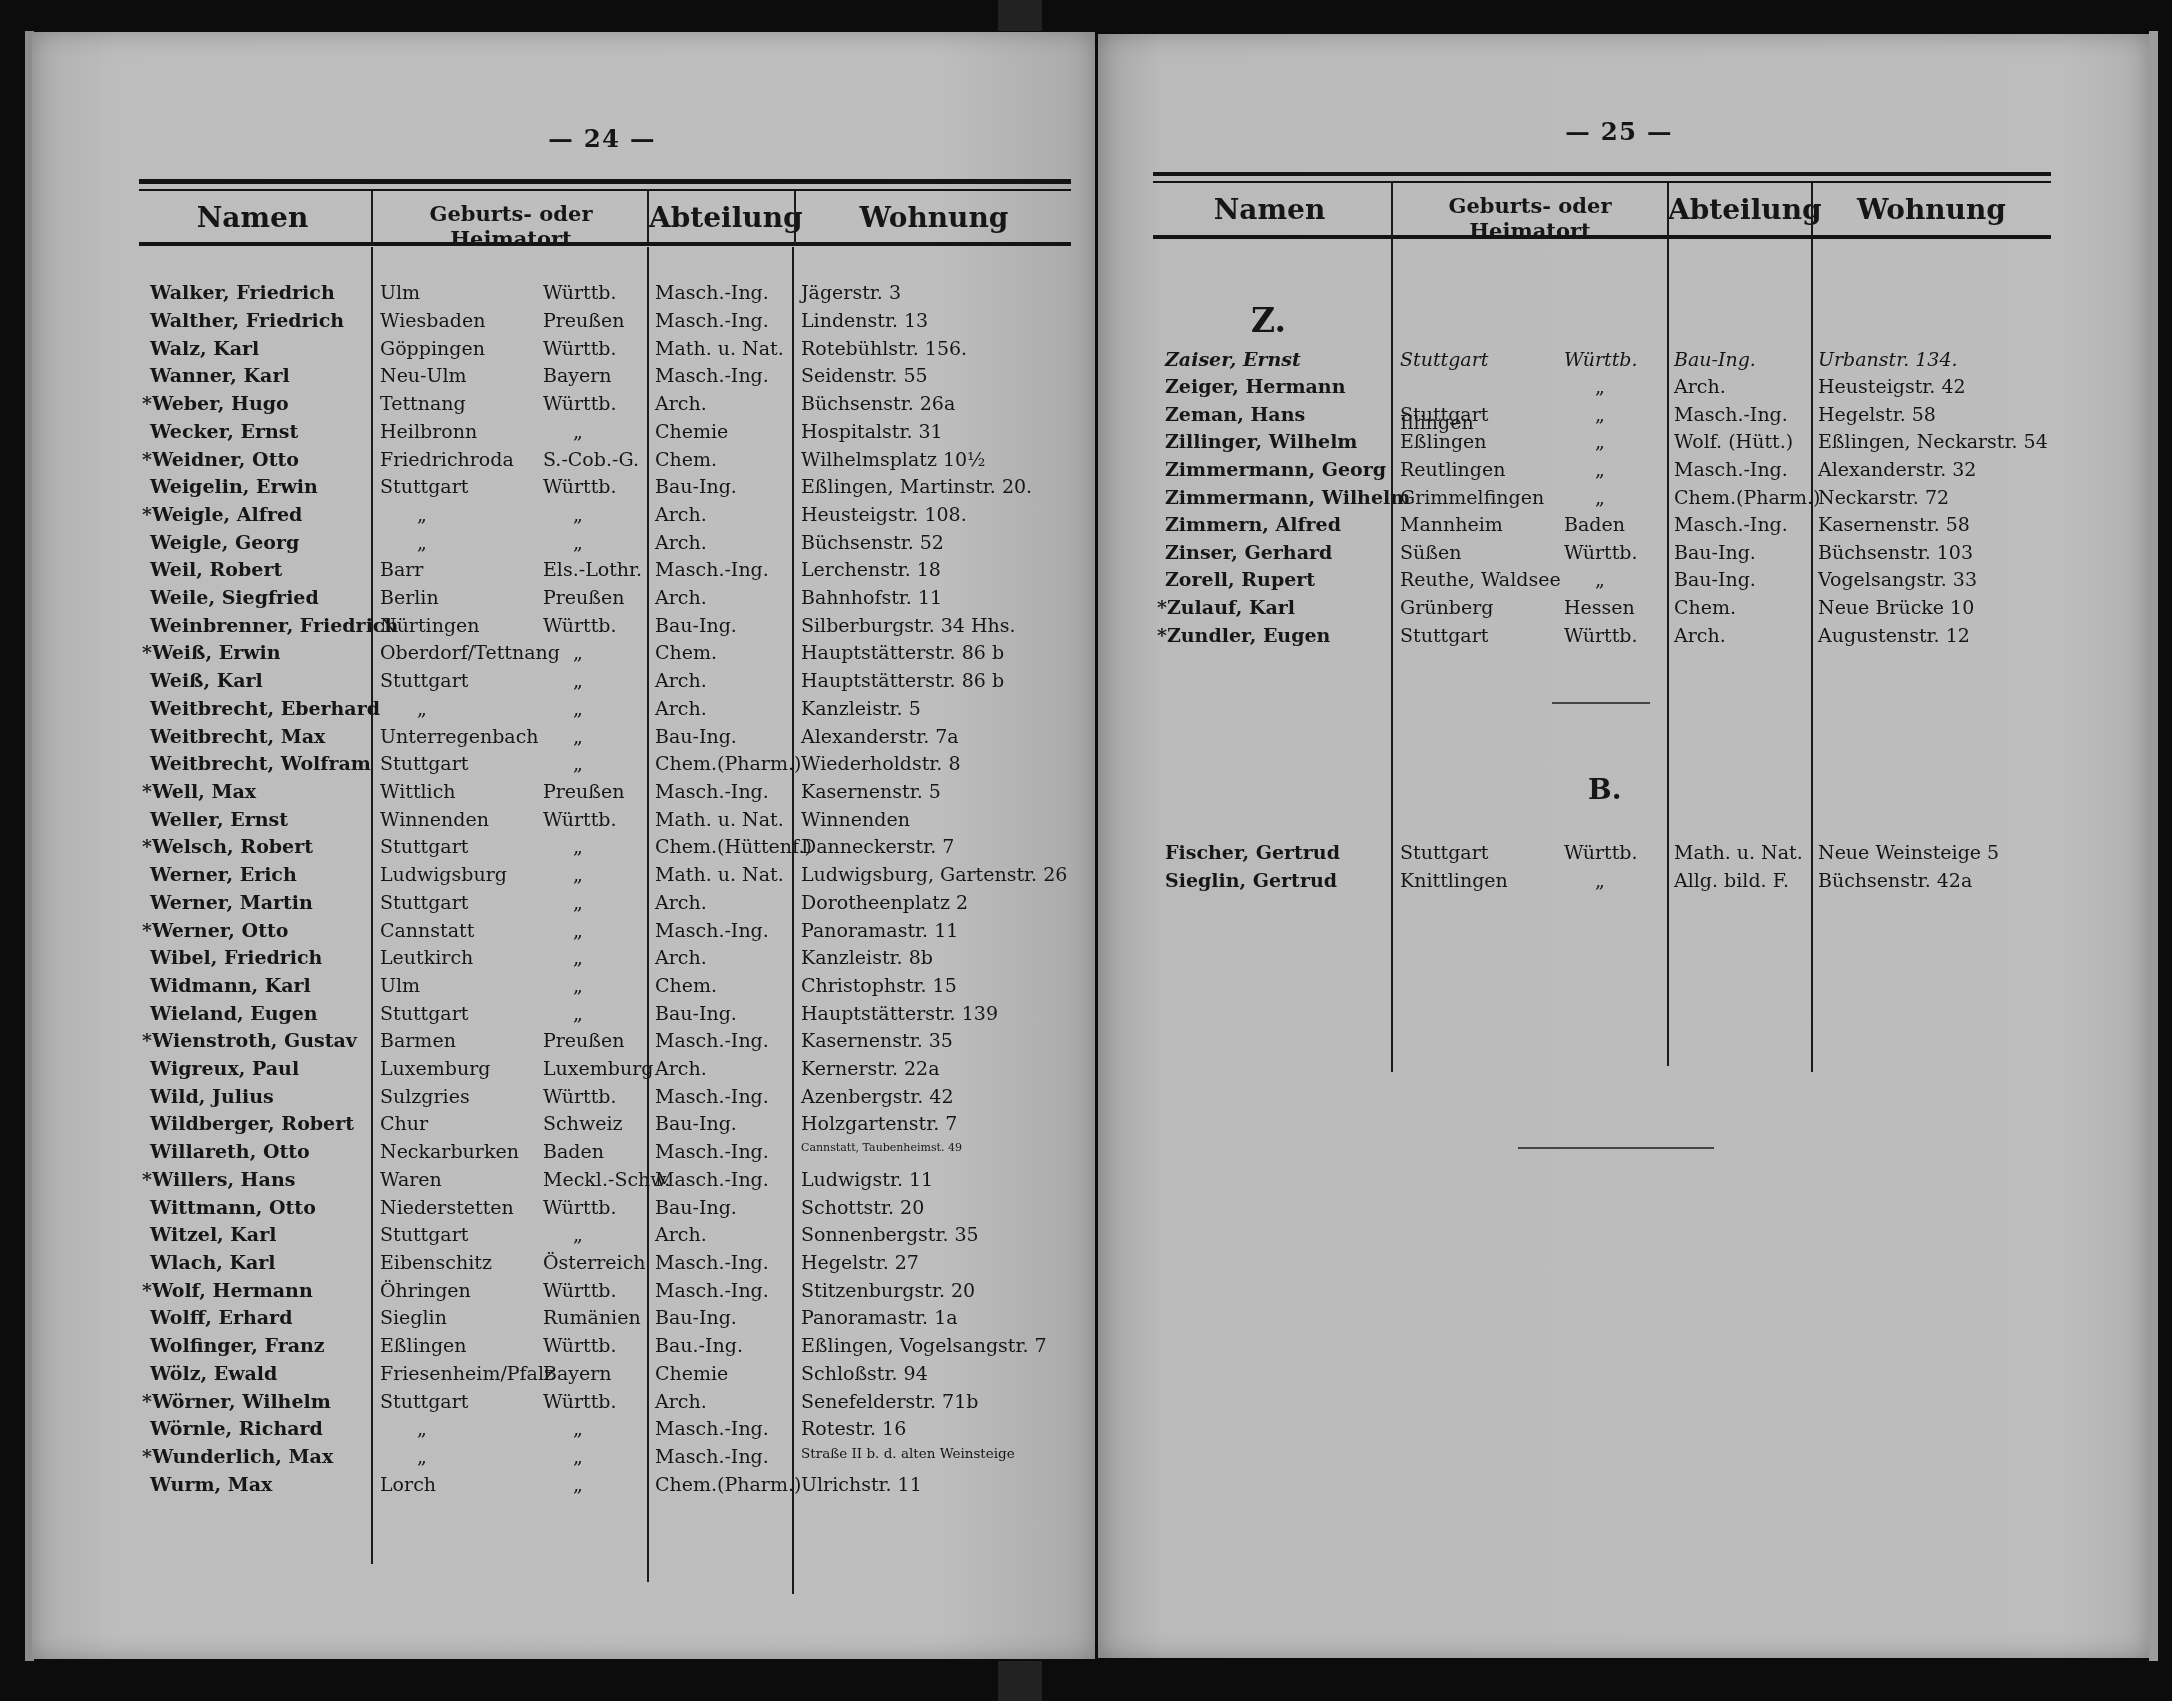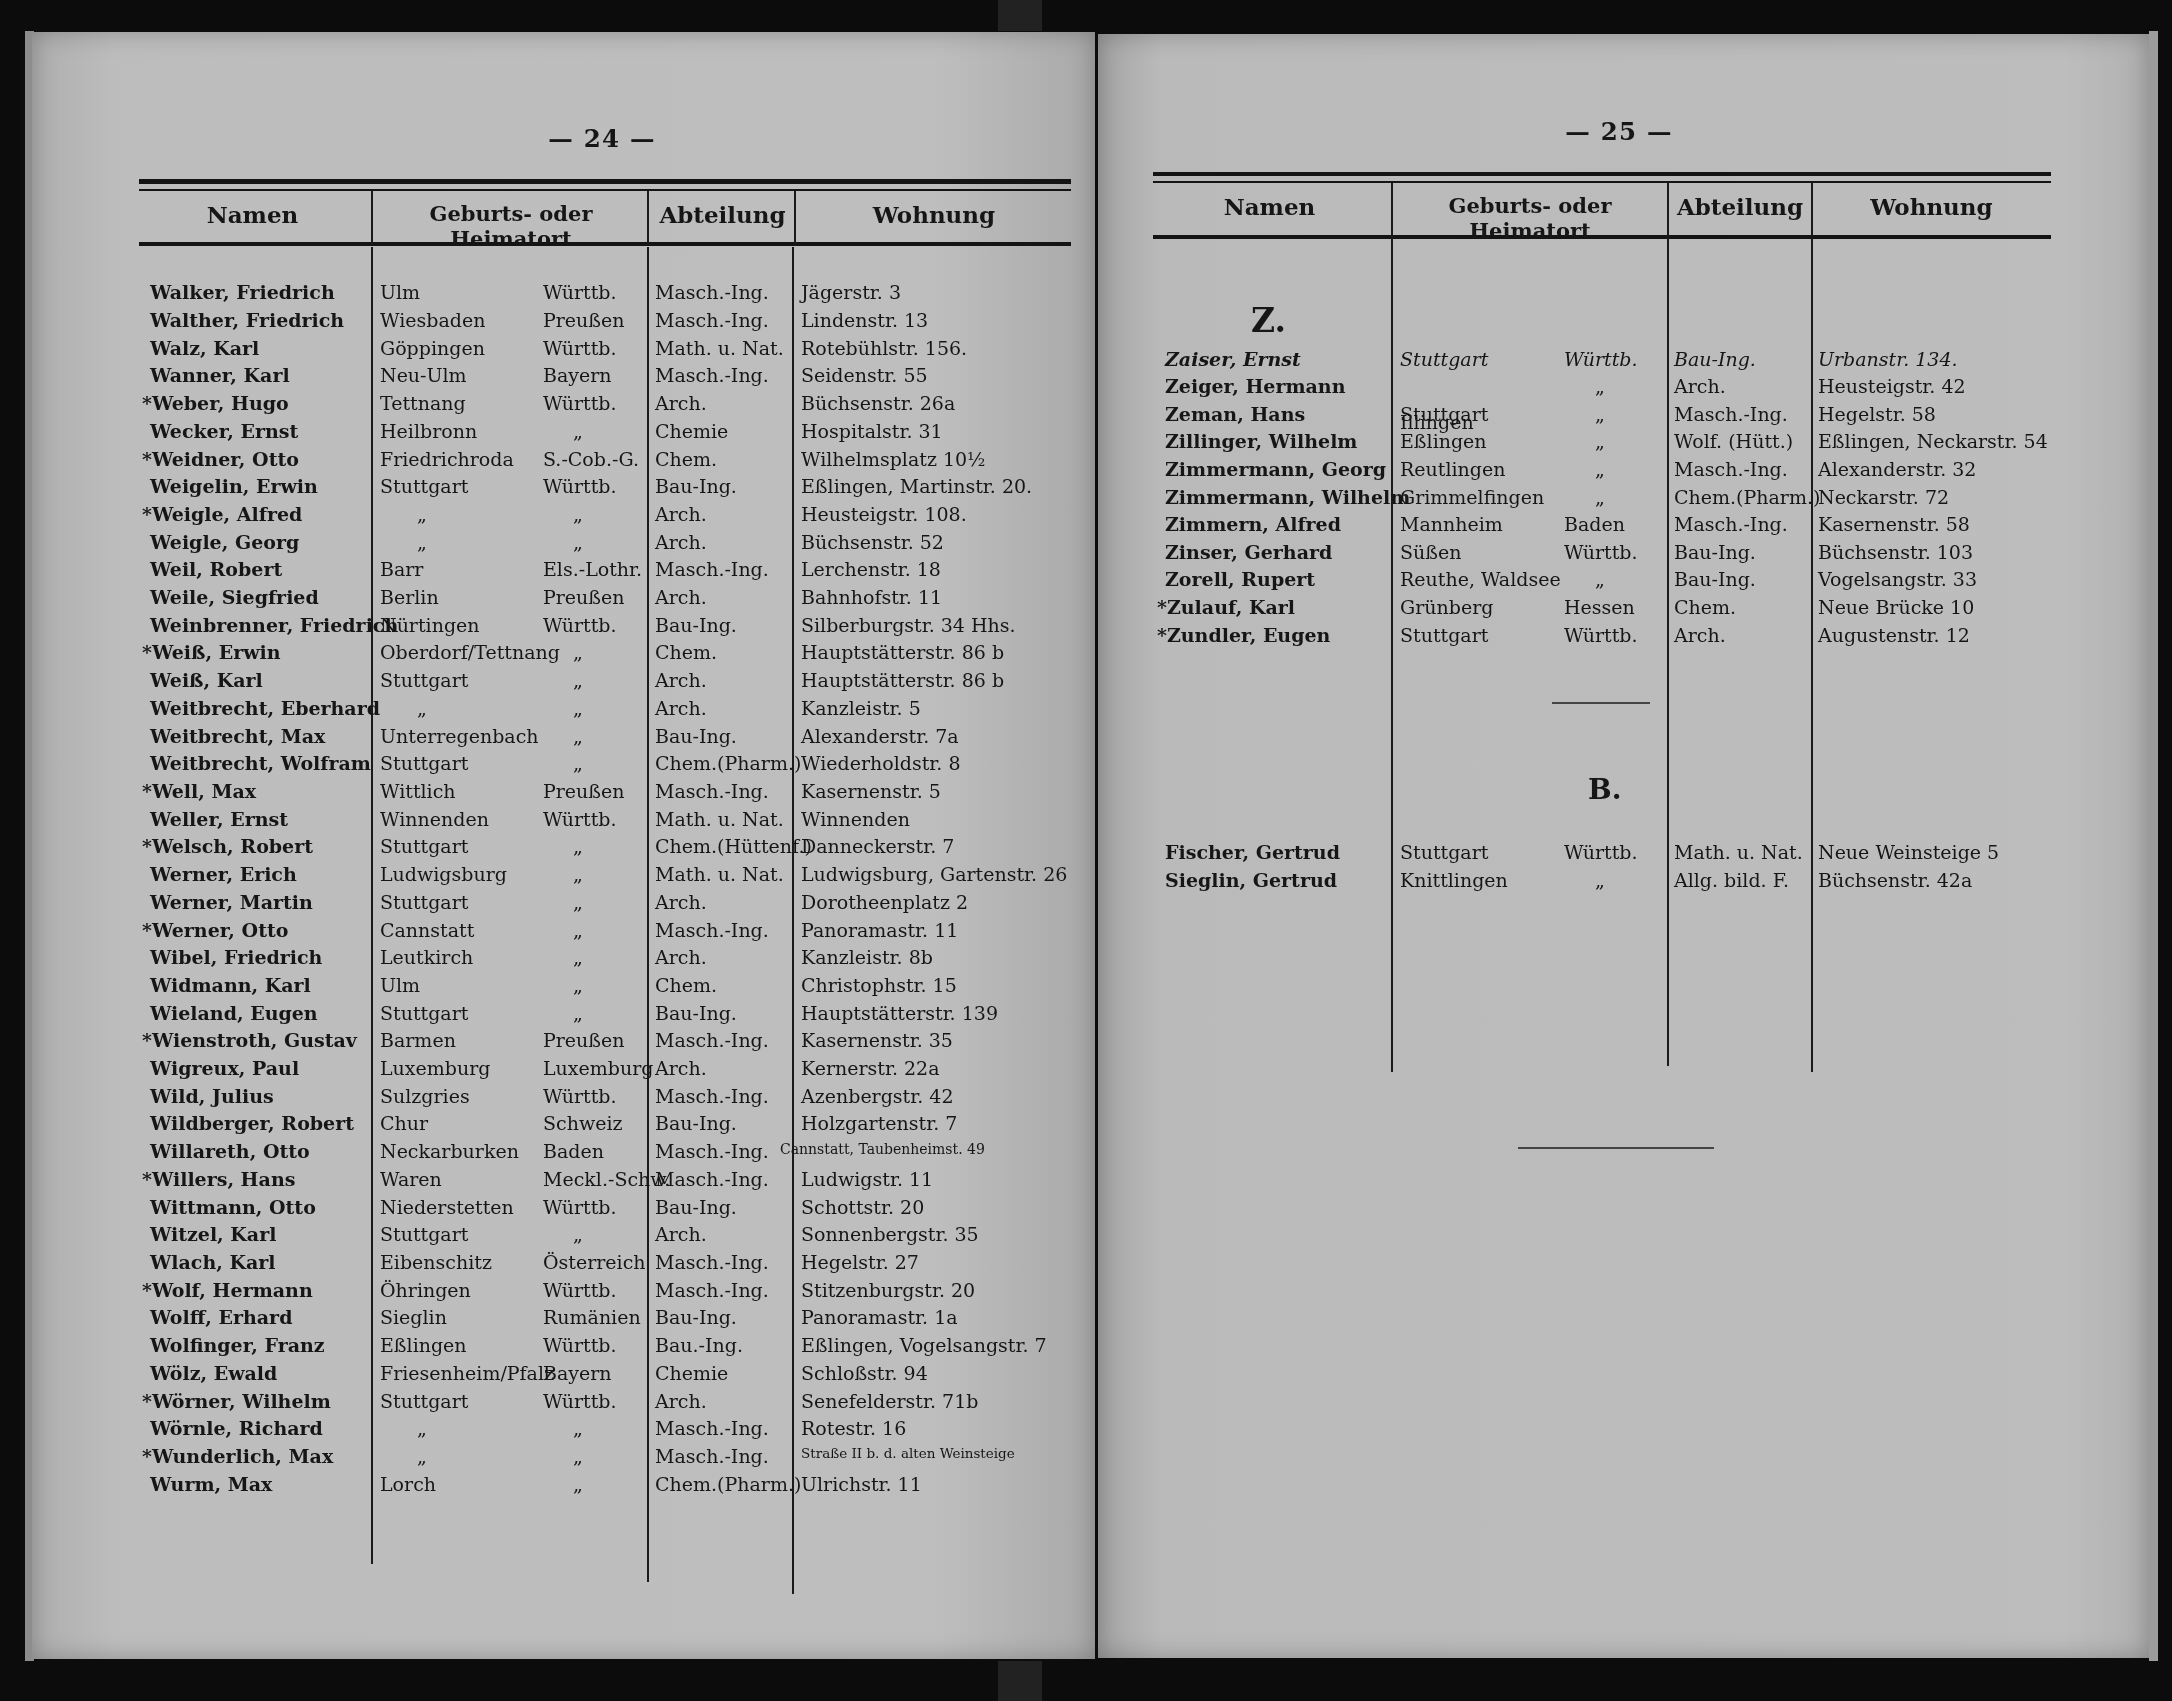--- a/index.html
+++ b/index.html
@@ -7,21 +7,21 @@
   .page{position:absolute;background:#b9b9b9;box-shadow:inset 0 0 24.5px rgba(0,0,0,0.25);}
   #page-left{left:32px;top:32px;width:1063px;height:1627px;background:linear-gradient(90deg,#aeaeae 0,#bdbdbd 8%,#bebebe 85%,#a9a9a9 100%);}
   #page-right{left:1098px;top:34px;width:1051px;height:1624px;background:linear-gradient(90deg,#a4a4a4 0,#bababa 6%,#bdbdbd 92%,#b0b0b0 100%);}
   .edge-left{position:absolute;left:24.5px;top:31px;width:9.8px;height:1630px;background:#8d8d8d;}
   .edge-right{position:absolute;left:2149px;top:31px;width:8.6px;height:1630px;background:#9c9c9c;}
   .spine{position:absolute;left:998px;top:0;width:44px;height:31px;background:#222;}
   .spine2{position:absolute;left:998px;top:1661px;width:44px;height:40px;background:#222;}
   .pagenum{position:absolute;font-size:24.5px;font-weight:bold;text-align:center;letter-spacing:1.2px;}
   .rule{position:absolute;background:#141414;}
   .vline{position:absolute;width:1.8px;background:#1a1a1a;}
-  .hdr{position:absolute;font-size:23px;font-weight:bold;text-align:center;}
+  .hdr{position:absolute;font-size:28px;font-weight:bold;text-align:center;}
   .cell{position:absolute;font-size:19px;white-space:nowrap;line-height:1;}
   .nm{font-weight:bold;}
   .section{position:absolute;font-size:33px;font-weight:bold;}
   .dash{position:absolute;height:1.8px;background:#444;}
   .row{position:absolute;left:0;width:100%;height:27px;}
 </style>
 </head>
 <body>
 
 <div class="edge-left"></div>
@@ -265,21 +265,21 @@
         <div class="cell " style="left: 348px;">Chur</div>
         <div class="cell " style="left: 511px;">Schweiz</div>
         <div class="cell " style="left: 623px;">Bau-Ing.</div>
         <div class="cell " style="left: 769px;">Holzgartenstr. 7</div>
       </div>
       <div class="row" style="top: 1110px;">
         <div class="cell nm" style="left: 118px;">Willareth, Otto</div>
         <div class="cell " style="left: 348px;">Neckarburken</div>
         <div class="cell " style="left: 511px;">Baden</div>
         <div class="cell " style="left: 623px;">Masch.-Ing.</div>
-        <div class="cell " style="left: 748px; font-size: 14px;">Cannstatt, Taubenheimst. 49</div>
+        <div class="cell " style="left: 769px; font-size: 11px;">Cannstatt, Taubenheimst. 49</div>
       </div>
       <div class="row" style="top: 1138px;">
         <div class="cell nm" style="left: 110px;">*Willers, Hans</div>
         <div class="cell " style="left: 348px;">Waren</div>
         <div class="cell " style="left: 511px;">Meckl.-Schw.</div>
         <div class="cell " style="left: 623px;">Masch.-Ing.</div>
         <div class="cell " style="left: 769px;">Ludwigstr. 11</div>
       </div>
       <div class="row" style="top: 1166px;">
         <div class="cell nm" style="left: 118px;">Wittmann, Otto</div>

